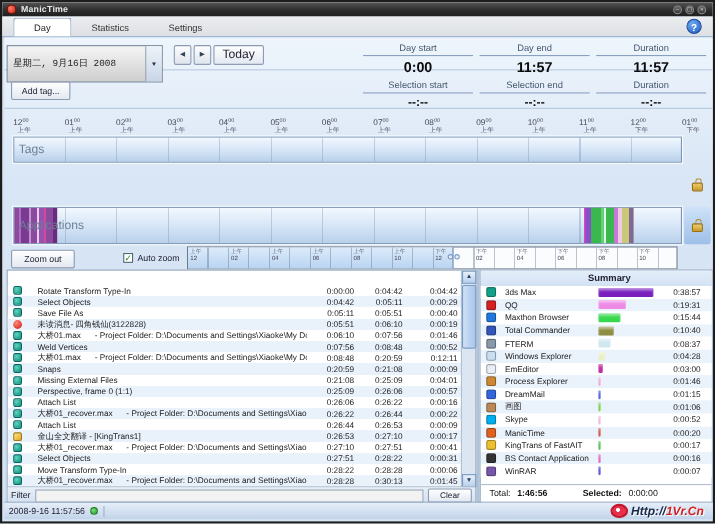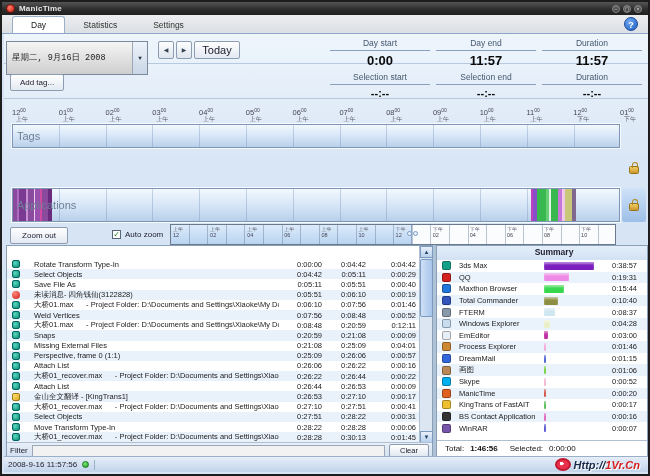--- a/index.html
+++ b/index.html
@@ -490,21 +490,21 @@
           <div class="srow">
             <span class="sicon" style="background: rgb(119, 85, 170);"></span>
             <span class="sname">WinRAR</span>
             <span class="sbar" style="width: 2px; background: rgb(68, 68, 204);"></span>
             <span class="stime">0:00:07</span>
           </div>
         </div>
       <div class="total-row">
         <span>Total:</span>
         <b>1:46:56</b>
-        <span style="margin-left:6px;">Selected:</span>
+        <span style="margin-left:26px;font-weight:bold;">Selected:</span>
         <span>0:00:00</span>
       </div>
     </div>
   </div>
 
   <div class="statusbar">
     <span>2008-9-16 11:57:56</span>
     <span class="status-dot"></span>
     <span class="status-sep"></span>
   </div>

